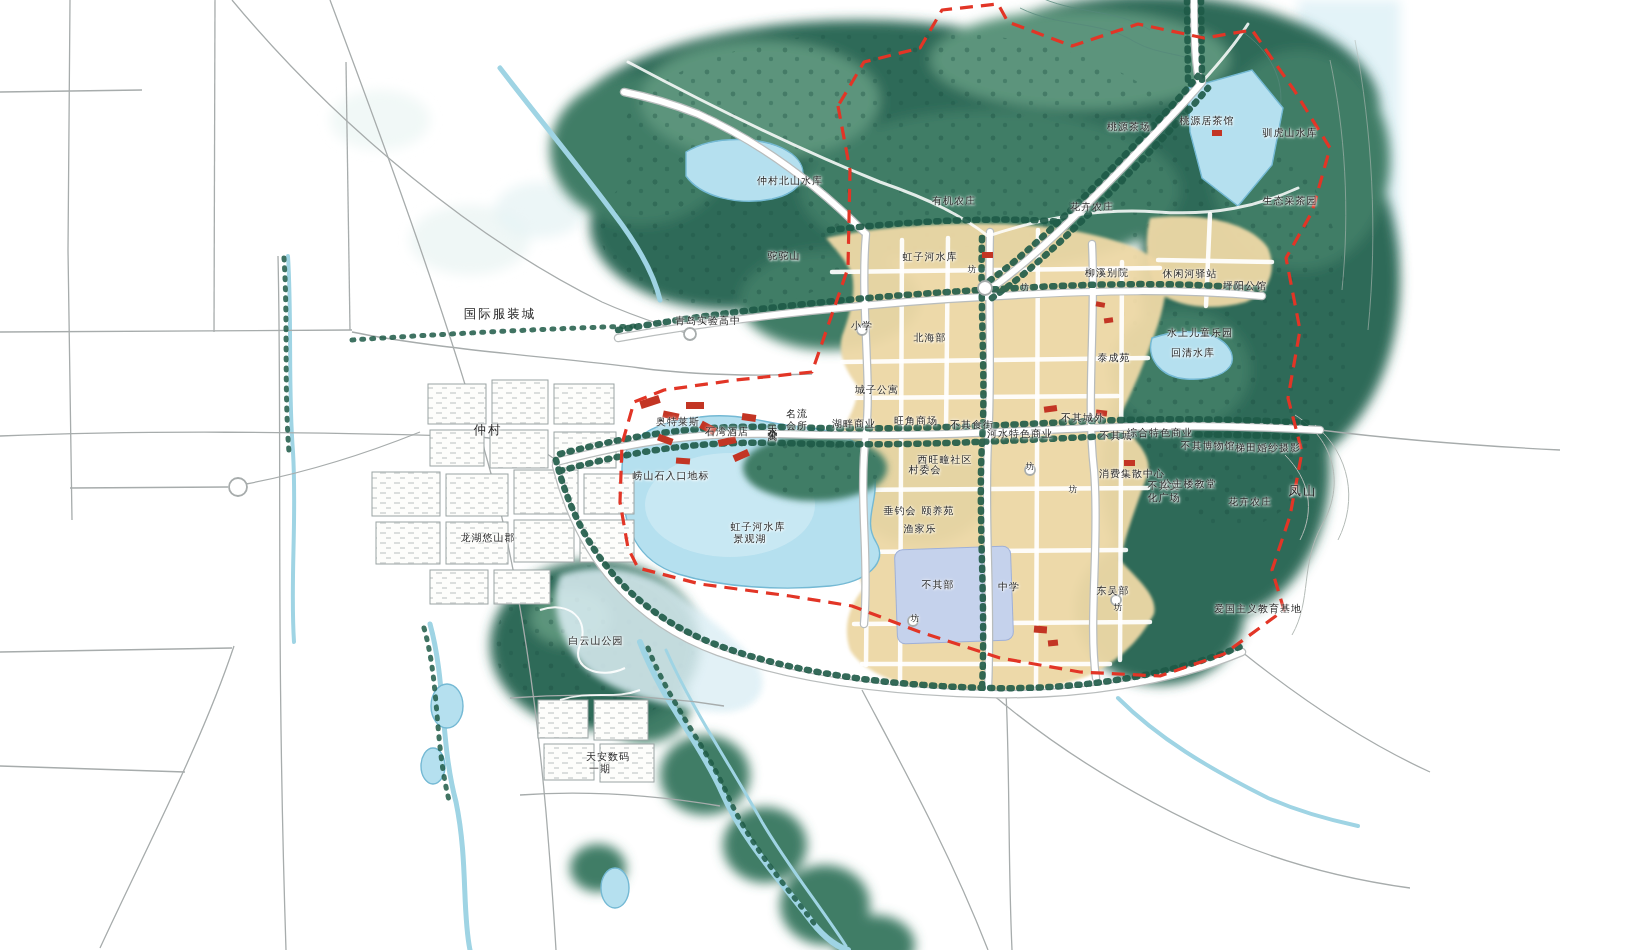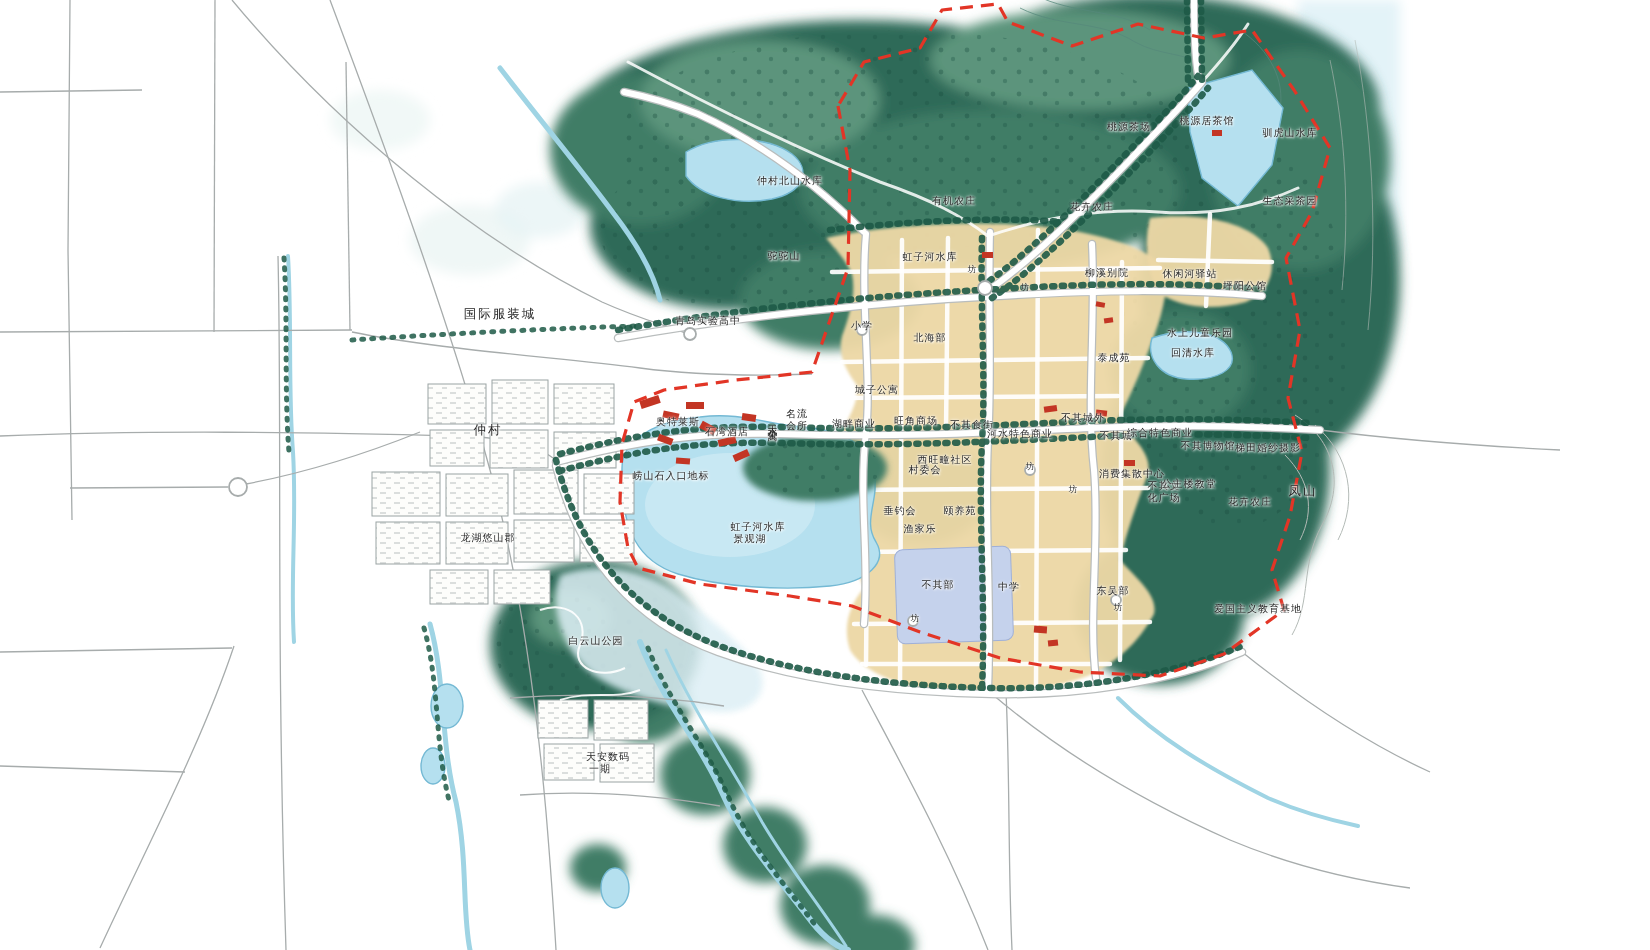--- a/index.html
+++ b/index.html
@@ -331,21 +331,21 @@
       <span class="map-label" style="left: 1268px; top: 448px;">梯田婚纱摄影</span>
       <span class="map-label" style="left: 1132px; top: 474px;">消费集散中心</span>
       <span class="map-label" style="left: 1189px; top: 484px;">公主楼教堂</span>
       <span class="map-label" style="left: 1250px; top: 502px;">花卉农庄</span>
       <span class="map-label big" style="left: 1303px; top: 490px;">凤山</span>
       <span class="map-label big" style="left: 488px; top: 429px;">仲村</span>
       <span class="map-label" style="left: 660px; top: 476px; margin-left: 11px;">崂山石入口地标</span>
       <span class="map-label" style="left: 945px; top: 460px;">西旺疃社区</span>
       <span class="map-label" style="left: 925px; top: 470px;">村委会</span>
       <span class="map-label" style="left: 900px; top: 511px;">垂钓会</span>
-      <span class="map-label" style="left: 938px; top: 511px; padding-left: 44px;">颐养苑</span>
+      <span class="map-label" style="left: 938px; top: 511px;">颐养苑</span>
       <span class="map-label" style="left: 920px; top: 529px;">渔家乐</span>
       <span class="map-label" style="left: 758px; top: 527px;">虹子河水库</span>
       <span class="map-label" style="left: 750px; top: 539px;">景观湖</span>
       <span class="map-label" style="left: 488px; top: 538px;">龙湖悠山郡</span>
       <span class="map-label" style="left: 938px; top: 585px;">不其部</span>
       <span class="map-label" style="left: 1009px; top: 587px;">中学</span>
       <span class="map-label" style="left: 1113px; top: 591px;">东吴部</span>
       <span class="map-label" style="left: 596px; top: 641px;">白云山公园</span>
       <span class="map-label" style="left: 608px; top: 757px;">天安数码</span>
       <span class="map-label" style="left: 600px; top: 769px;">一期</span>

